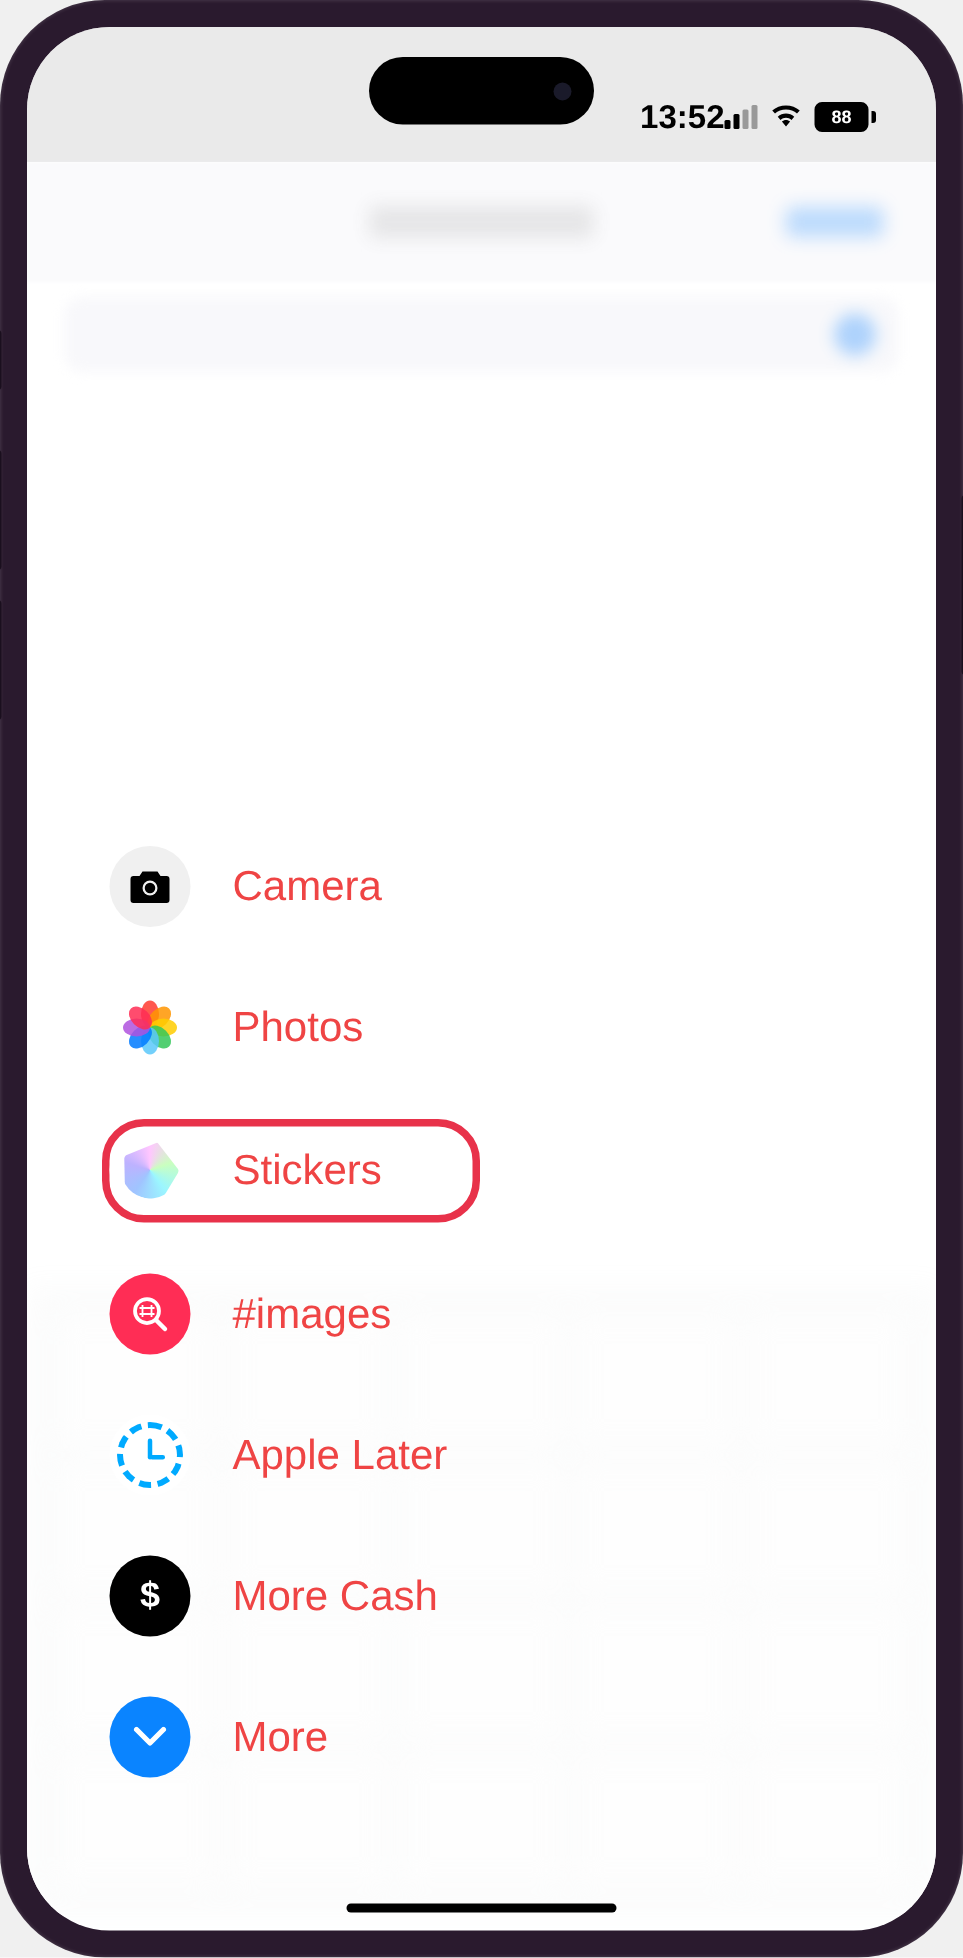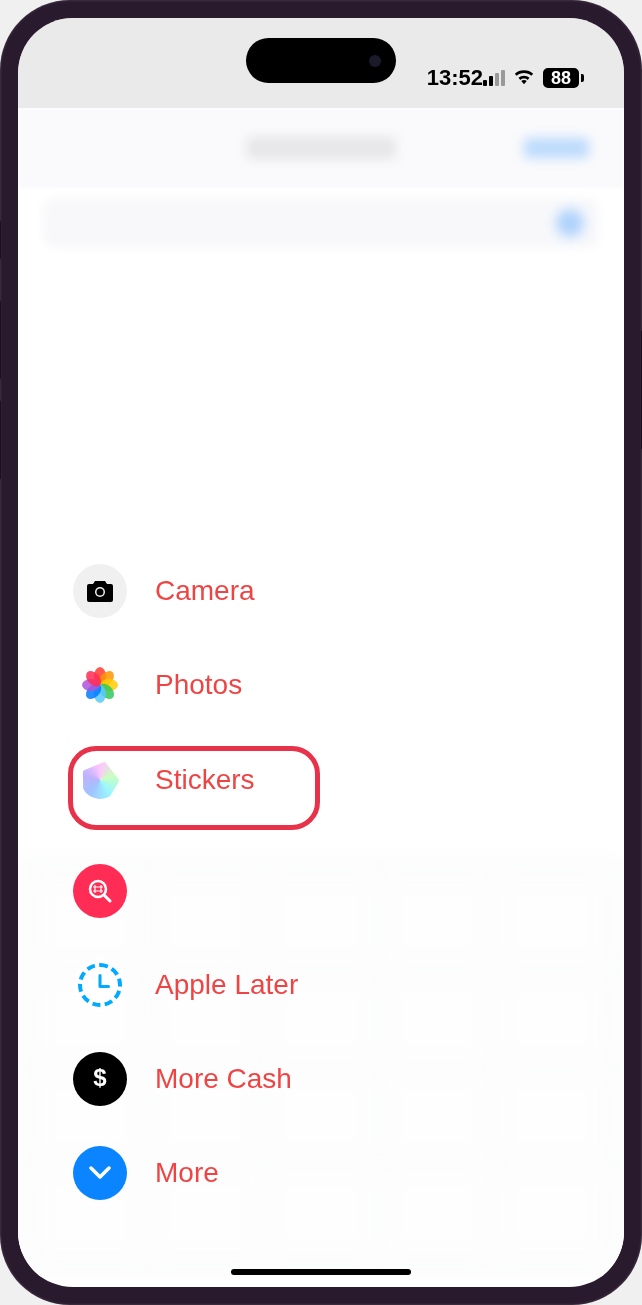--- a/index.html
+++ b/index.html
@@ -89,21 +89,21 @@
     }
     .battery-body {
       width: 36px;
       height: 20px;
       border: 2px solid #000;
       border-radius: 5px;
       position: relative;
       display: flex;
       align-items: center;
       justify-content: center;
-      font-size: 18px;
+      font-size: 12px;
       font-weight: 700;
       background: #000;
       color: #fff;
     }
     .battery-tip {
       width: 3px;
       height: 8px;
       background: #000;
       border-radius: 0 2px 2px 0;
     }
@@ -191,21 +191,21 @@
       gap: 28px;
       font-size: 28px;
       color: #ef4444;
       cursor: pointer;
       position: relative;
       padding: 6px 14px 6px 0;
       border-radius: 28px;
     }
     .menu-item.highlighted {
       border: 5px solid #e8324a;
-      padding: 2px 60px 18px 0px;
+      padding: 2px 60px 3px 0px;
       margin-left: -5px;
     }
     .menu-icon {
       width: 54px;
       height: 54px;
       border-radius: 50%;
       display: flex;
       align-items: center;
       justify-content: center;
       flex-shrink: 0;
@@ -402,20 +402,21 @@
         </div>
 
         <div class="menu-item">
           <div class="menu-icon icon-images">
             <svg width="28" height="28" viewBox="0 0 28 28">
                 <circle cx="12" cy="12" r="8" fill="none" stroke="#fff" stroke-width="2.5"></circle>
                 <line x1="18" y1="18" x2="24" y2="24" stroke="#fff" stroke-width="3" stroke-linecap="round"></line>
                 <path d="M9 8v8M15 8v8M7 10h10M7 14h10" stroke="#fff" stroke-width="1.2"></path>
               </svg>
           </div>
+          <span>#images</span>
         </div>
 
         <div class="menu-item">
           <div class="menu-icon icon-sendlater">
             <div class="sendlater-ring"></div>
           </div>
           <span>Apple Later</span>
         </div>
 
         <div class="menu-item">

